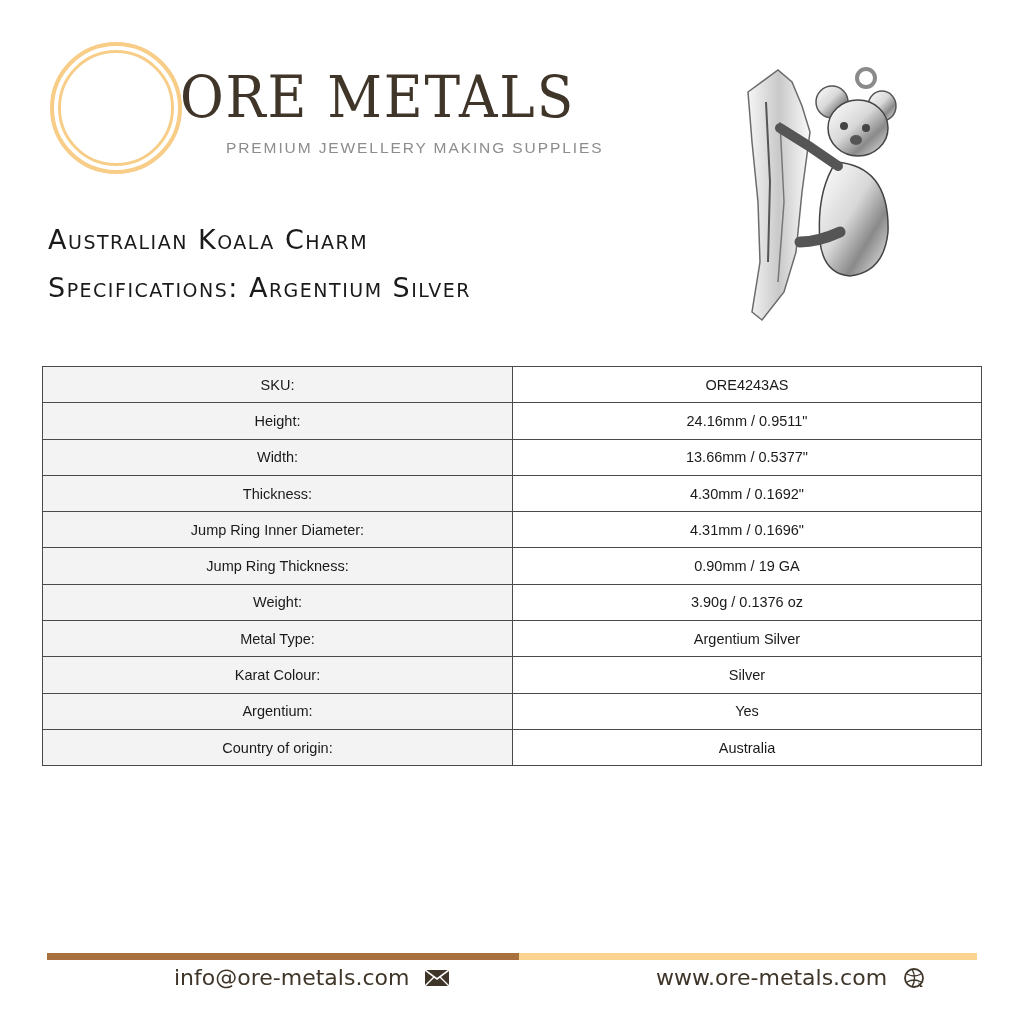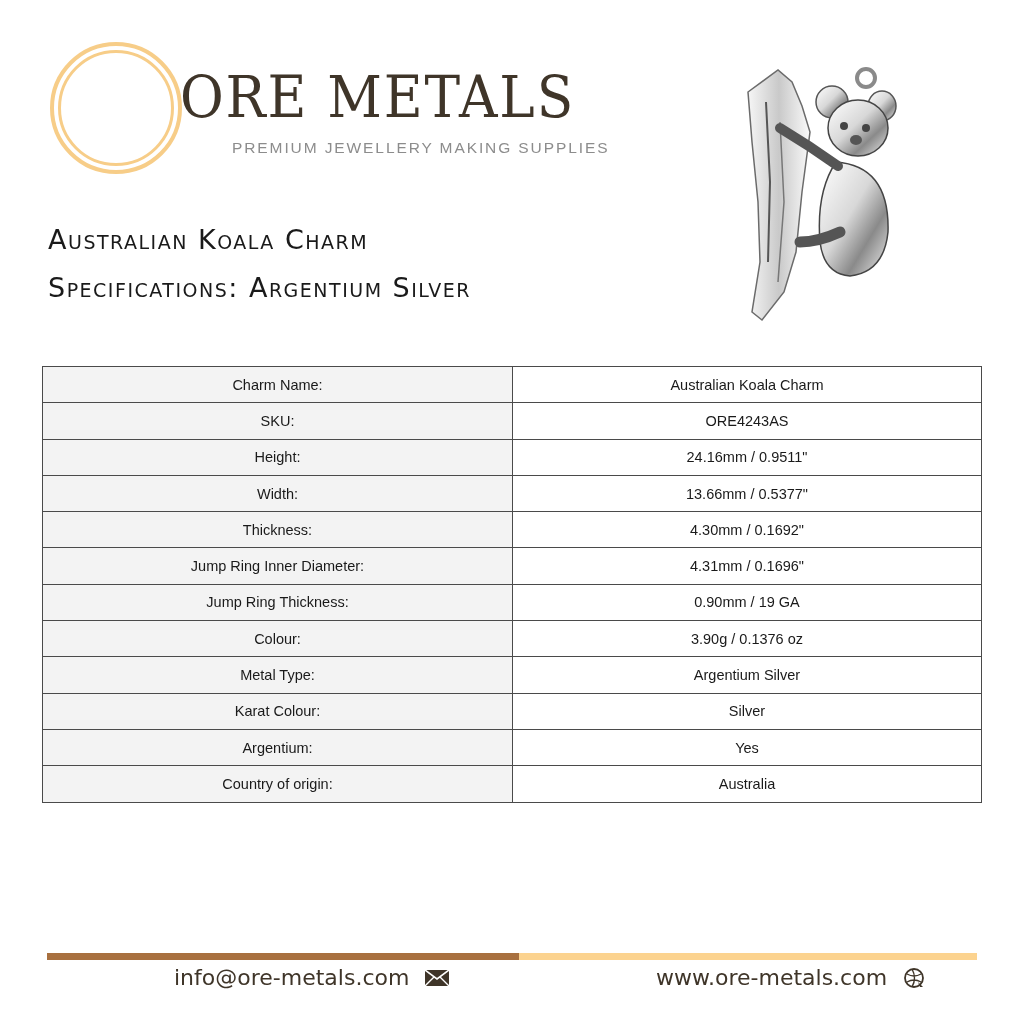--- a/index.html
+++ b/index.html
@@ -1,20 +1,20 @@
 <!DOCTYPE html>
 <html><head>
   <meta charset="utf-8">
   <style>
     html, body { margin: 0; padding: 0; background: #ffffff; }
     body { width: 1024px; height: 1024px; position: relative; overflow: hidden; font-family: "Liberation Sans", sans-serif; }
     .logo-ring { position: absolute; left: 50px; top: 42px; width: 132px; height: 132px; border-radius: 50%; border: 4px solid #f7cd88; box-sizing: border-box; }
     .logo-ring-inner { position: absolute; left: 58px; top: 50px; width: 116px; height: 116px; border-radius: 50%; border: 3px solid #f7cd88; box-sizing: border-box; }
     .brand-name { position: absolute; left: 180px; top: 68px; font-family: "DejaVu Serif", "Liberation Serif", serif; font-size: 58px; color: #3f3529; letter-spacing: 2px; font-weight: normal; line-height: 1; white-space: nowrap; transform: scaleX(0.92); transform-origin: left top; }
-    .brand-tagline { position: absolute; left: 232px; top: 139px; font-family: "Liberation Sans", sans-serif; font-size: 15.5px; color: #8c8c8c; letter-spacing: 1.9px; white-space: nowrap; }
+    .brand-tagline { position: absolute; left: 226px; top: 139px; font-family: "Liberation Sans", sans-serif; font-size: 15.5px; color: #8c8c8c; letter-spacing: 1.9px; white-space: nowrap; }
     .title { position: absolute; left: 48px; font-family: "DejaVu Sans", sans-serif; font-variant: small-caps; color: #1a1a1a; font-size: 27px; letter-spacing: 1.5px; white-space: nowrap; }
     .title-1 { top: 224px; }
     .title-2 { top: 272px; }
     .product-image { position: absolute; left: 740px; top: 62px; width: 160px; height: 264px; }
     table.specs { position: absolute; left: 42px; top: 366px; width: 940px; border-collapse: collapse; font-family: "Liberation Sans", sans-serif; font-size: 14.5px; color: #1a1a1a; }
     table.specs td { border: 1.5px solid #4a4a4a; height: 35.3px; text-align: center; padding: 0; }
     table.specs td.label { background: #f3f3f3; width: 469px; }
     table.specs td.value { background: #ffffff; }
     .bar-left { position: absolute; left: 47px; top: 953px; width: 472px; height: 7px; background: #a8703f; }
     .bar-right { position: absolute; left: 519px; top: 953px; width: 458px; height: 7px; background: #fcd38f; }
@@ -70,24 +70,20 @@
 
     <path d="M40 66 Q70 84 98 104" stroke="#555" stroke-width="10" fill="none" stroke-linecap="round"></path>
 
     <path d="M100 170 Q78 180 60 180" stroke="#555" stroke-width="11" fill="none" stroke-linecap="round"></path>
   </svg>
 </div>
 
 <table class="specs">
   <tbody>
     <tr>
-        <td class="label">Charm Name:</td>
-        <td class="value">Australian Koala Charm</td>
-      </tr>
-    <tr>
         <td class="label">SKU:</td>
         <td class="value">ORE4243AS</td>
       </tr>
     <tr>
         <td class="label">Height:</td>
         <td class="value">24.16mm / 0.9511"</td>
       </tr>
     <tr>
         <td class="label">Width:</td>
         <td class="value">13.66mm / 0.5377"</td>
@@ -98,21 +94,21 @@
       </tr>
     <tr>
         <td class="label">Jump Ring Inner Diameter:</td>
         <td class="value">4.31mm / 0.1696"</td>
       </tr>
     <tr>
         <td class="label">Jump Ring Thickness:</td>
         <td class="value">0.90mm / 19 GA</td>
       </tr>
     <tr>
-        <td class="label">Colour:</td>
+        <td class="label">Weight:</td>
         <td class="value">3.90g / 0.1376 oz</td>
       </tr>
     <tr>
         <td class="label">Metal Type:</td>
         <td class="value">Argentium Silver</td>
       </tr>
     <tr>
         <td class="label">Karat Colour:</td>
         <td class="value">Silver</td>
       </tr>

